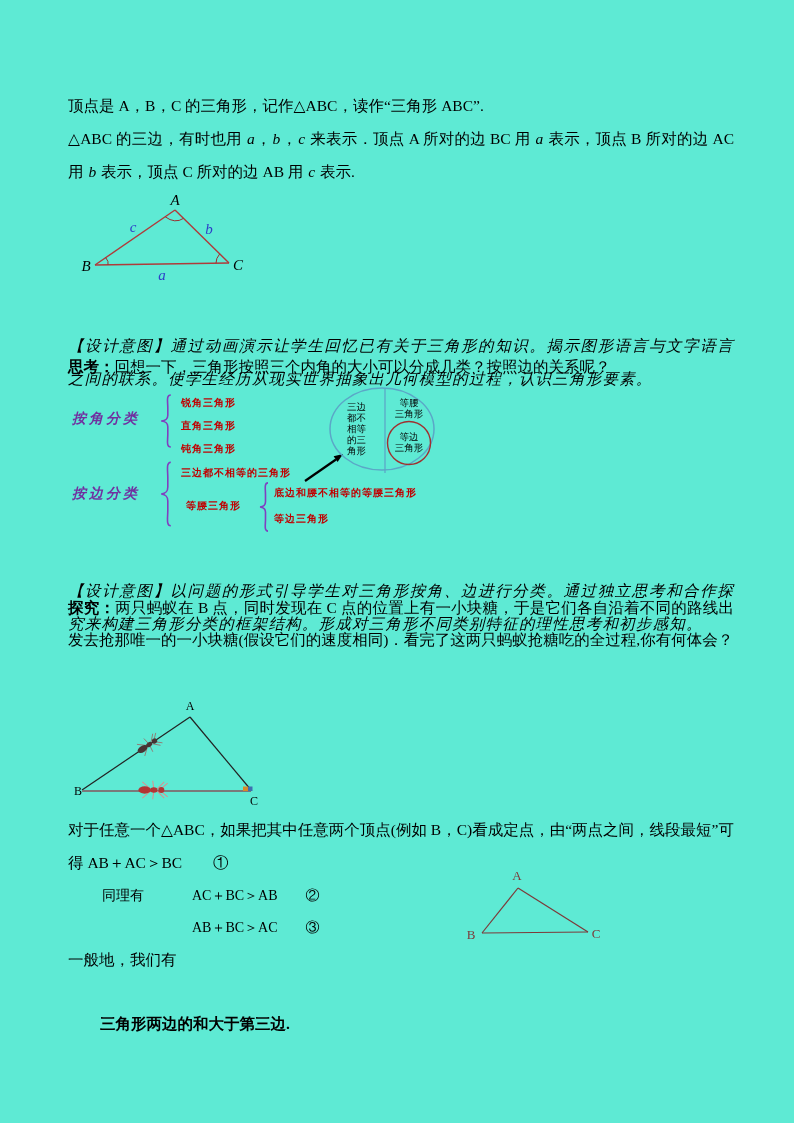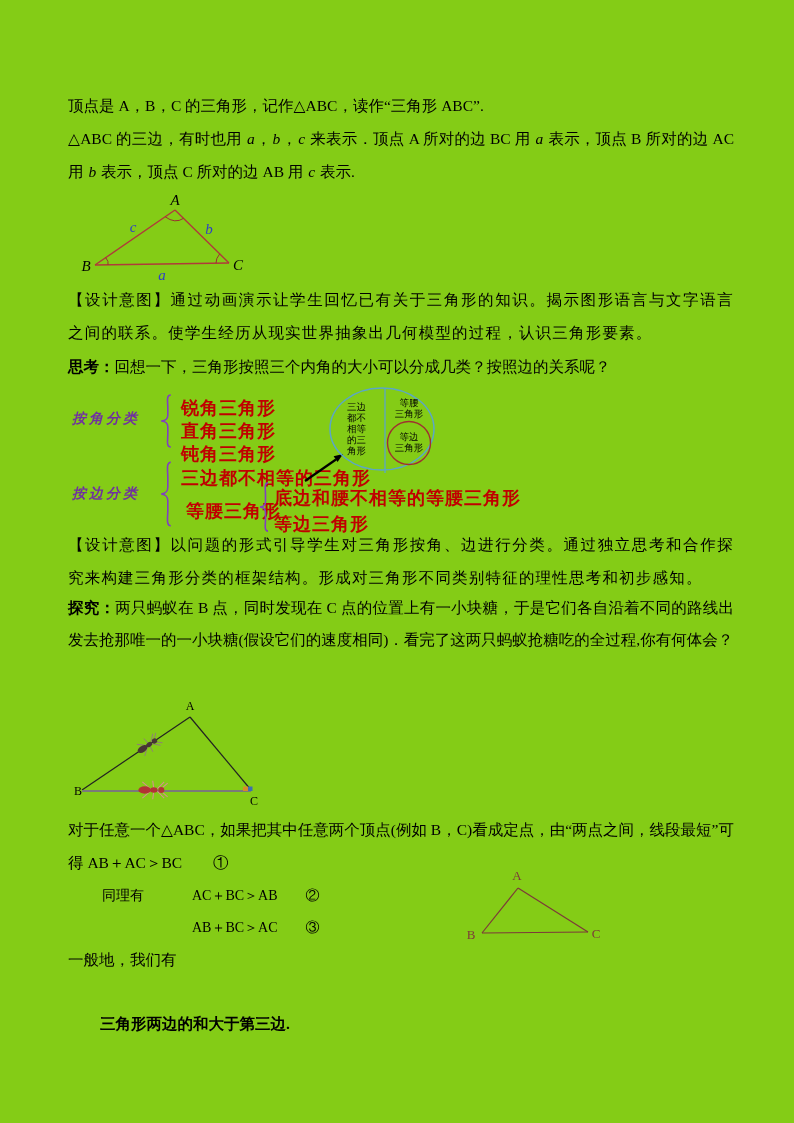--- a/index.html
+++ b/index.html
@@ -1,33 +1,33 @@
 <!DOCTYPE html>
 <html><head>
 <meta charset="utf-8">
 <style>
   html,body{margin:0;padding:0;background:#e8e8e8;}
   .page{
-    position:relative;width:794px;height:1123px;margin:0 auto;background:#84cc16;
+    position:relative;width:794px;height:1123px;margin:0 auto;background:#5eead4;
     font-family:"Liberation Serif","DejaVu Serif",serif;color:#000;overflow:hidden;
   }
   .body-text{
     position:absolute;left:68px;width:666px;margin:0;
     font-size:15.5px;line-height:33px;text-align:justify;
   }
   .bold{font-weight:bold;margin-top:32px;}
   .var{font-style:italic;font-family:"Liberation Serif","DejaVu Serif",serif;padding:0 1px;}
-  .design{letter-spacing:1.2px;line-height:33px;}
+  .design{font-style:italic;letter-spacing:1.2px;line-height:33px;margin-top:46px;}
   .tight{line-height:31.5px;}
   .cls-label{
     position:absolute;color:#7030A0;font-weight:bold;font-style:italic;
     font-size:14px;letter-spacing:3px;white-space:nowrap;
   }
   .cls-item{
-    position:absolute;color:#C00000;font-weight:bold;font-size:18px;
+    position:absolute;color:#C00000;font-weight:bold;font-size:10px;
     letter-spacing:1px;white-space:nowrap;
   }
   .venn-text{
     position:absolute;font-size:9.5px;line-height:11px;text-align:center;
     color:#000;font-family:"Liberation Sans","DejaVu Sans",sans-serif;
   }
   .venn-left-text{width:21px;word-break:break-all;}
   .venn-right-text{width:38px;}
   .abs{position:absolute;}
   svg text{font-family:"Liberation Serif","DejaVu Serif",serif;}

